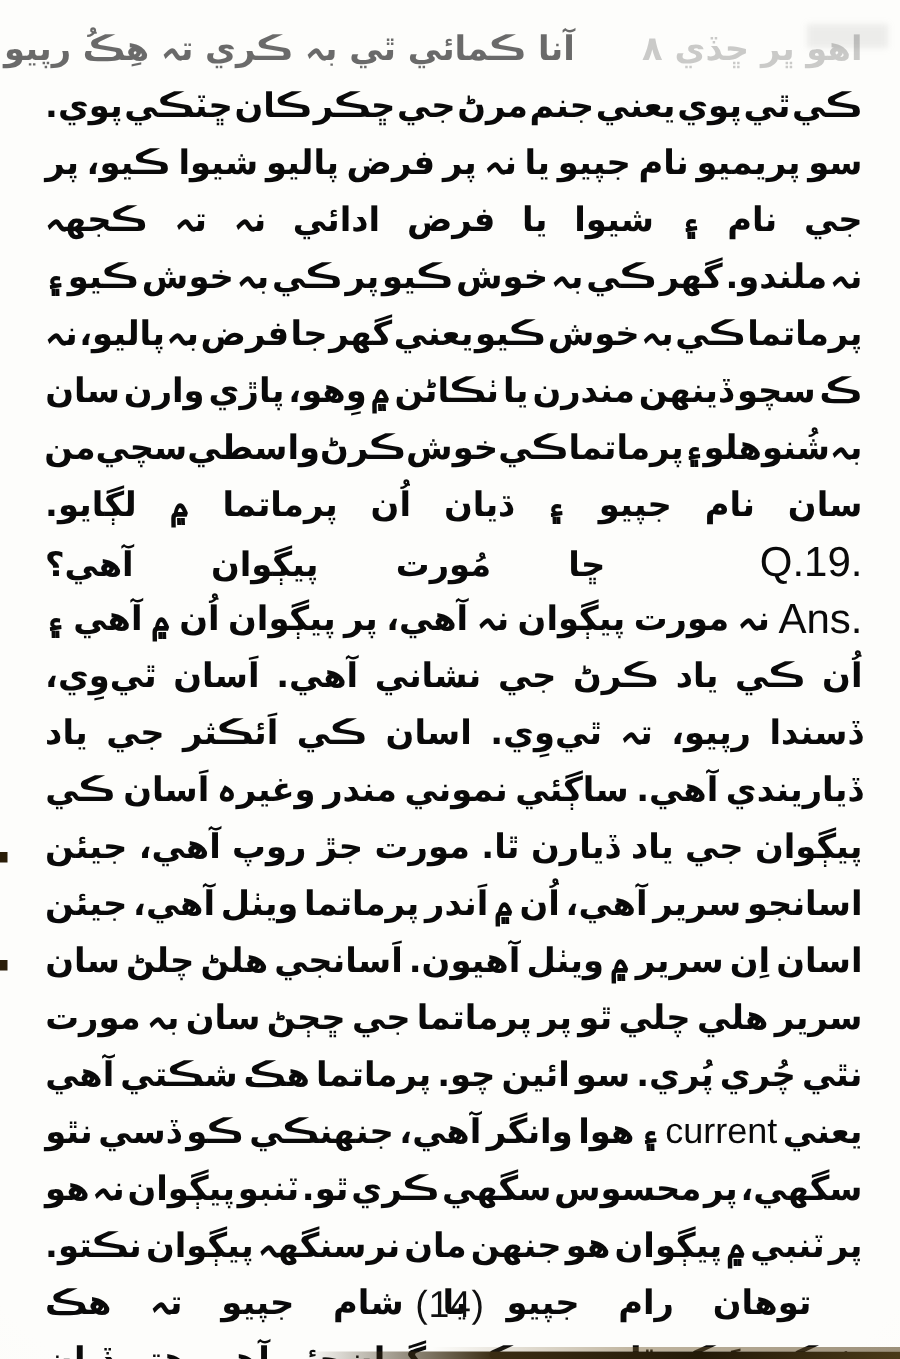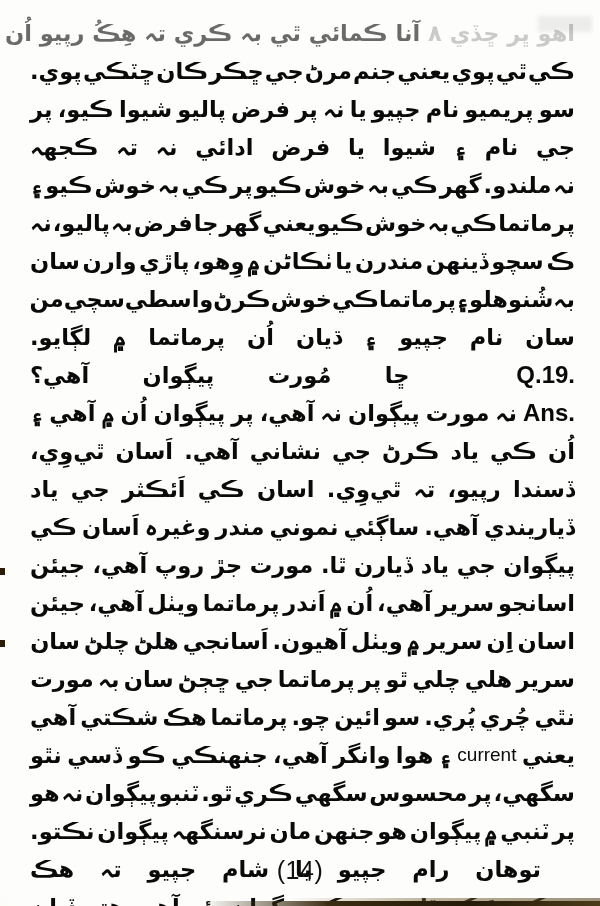--- a/index.html
+++ b/index.html
@@ -57,37 +57,38 @@
     display: block;
     text-align: right;
   }
   .line.indent-start {
     padding-right: 34px;
   }
   
   .faded {
     opacity: 0.35;
     filter: blur(0.35px);
+    padding-left: 37px;
   }
   .semi-faded {
     opacity: 0.6;
   }
   .latin {
     direction: ltr;
     unicode-bidi: isolate;
     font-family: "Liberation Sans", sans-serif;
     font-weight: 400;
-    font-size: 19px;
+    font-size: 24px;
   }
   .qlabel {
     direction: ltr;
     unicode-bidi: isolate;
     font-family: "Liberation Sans", sans-serif;
-    font-weight: 700;
-    font-size: 24px;
+    font-weight: 400;
+    font-size: 28px;
   }
   #page-number {
     position: absolute;
     left: 0;
     right: 0;
     top: 856px;
     text-align: center;
     font-family: "Liberation Sans", sans-serif;
     font-size: 25px;
     color: #111111;

